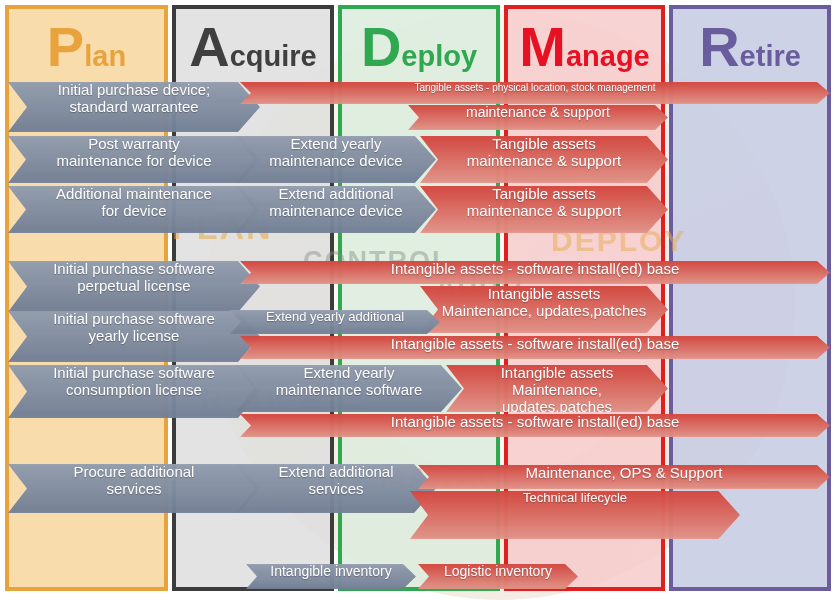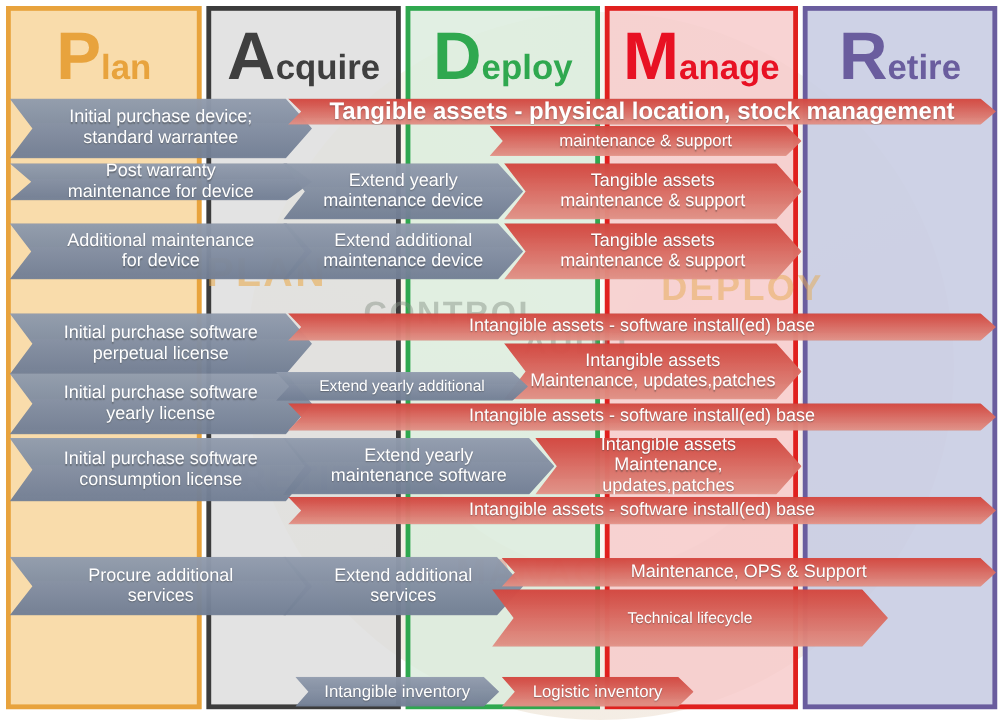--- a/index.html
+++ b/index.html
@@ -18,21 +18,21 @@
   
   .col{position:absolute;top:5px;height:586px;border:4px solid #888;box-sizing:border-box;}
   .col-header{position:absolute;top:6px;left:0;right:0;text-align:center;font-weight:bold;white-space:nowrap;}
   .col-header .big{font-size:56px;line-height:64px;}
   .col-header .small{font-size:29px;letter-spacing:0px;}
 
   
   .wm{position:absolute;font-weight:bold;white-space:nowrap;letter-spacing:2px;}
 
   
-  .arrow{position:absolute;display:flex;align-items:center;justify-content:center;
+  .arrow{position:absolute;display:flex;justify-content:center;
     color:#ffffff;text-align:center;line-height:1.12;white-space:pre-line;
     text-shadow:0 1px 1px rgba(60,60,60,.45);
     filter:drop-shadow(0 0 1px rgba(70,70,70,.85));}
   .arrow.gray{background:linear-gradient(180deg,rgba(152,163,182,.90),rgba(118,132,156,.88));}
   .arrow.red{background:linear-gradient(180deg,rgba(219,71,63,.93),rgba(240,154,142,.88));}
   .arrow span{padding:0 18px;}
 
   
   #branding{position:absolute;right:6px;bottom:6px;font-size:17px;font-weight:bold;color:#ffffff;
     text-shadow:-1px -1px 1px rgba(60,60,90,.8),1px 1px 1px rgba(60,60,90,.8),0 2px 2px rgba(40,40,60,.8);}
@@ -66,23 +66,23 @@
       <div class="wm" style="left: 303px; top: 246px; font-size: 27px; color: rgba(130, 142, 130, 0.45);">CONTROL</div>
       <div class="wm" style="left: 436px; top: 231px; font-size: 27px; color: rgba(130, 142, 130, 0.45); margin-top: 40px;">AUDIT</div>
       <div class="wm" style="left: 551px; top: 224px; font-size: 30px; color: rgba(230, 170, 80, 0.5);">DEPLOY</div>
       <div class="wm" style="left: 200px; top: 383px; font-size: 30px; color: rgba(185, 185, 185, 0.6);">RETIRE</div>
       <div class="wm" style="left: 380px; top: 461px; font-size: 30px; color: rgba(222, 140, 130, 0.5);">MANAGE</div>
     </div>
 
   <div id="arrow-layer">
       <div class="arrow gray" style="left: 8px; top: 82px; width: 252px; height: 50px; font-size: 15px; clip-path: polygon(0px 0px, calc(100% - 22px) 0px, 100% 50%, calc(100% - 22px) 100%, 0px 100%, 19px 50%);"><span>Initial purchase device;
 standard warrantee</span></div>
-      <div class="arrow red" style="left: 240px; top: 82px; width: 590px; height: 22px; font-size: 20px; clip-path: polygon(0px 0px, calc(100% - 13px) 0px, 100% 50%, calc(100% - 13px) 100%, 0px 100%, 11px 50%); font-weight: bold;"><span>Tangible assets - physical location, stock management</span></div>
+      <div class="arrow red" style="left: 240px; top: 82px; width: 590px; height: 22px; font-size: 10px; clip-path: polygon(0px 0px, calc(100% - 13px) 0px, 100% 50%, calc(100% - 13px) 100%, 0px 100%, 11px 50%);"><span>Tangible assets - physical location, stock management</span></div>
       <div class="arrow red" style="left: 408px; top: 105px; width: 260px; height: 25px; font-size: 14px; clip-path: polygon(0px 0px, calc(100% - 13px) 0px, 100% 50%, calc(100% - 13px) 100%, 0px 100%, 11px 50%);"><span>maintenance &amp; support</span></div>
-      <div class="arrow gray" style="left: 8px; top: 136px; width: 252px; height: 31px; font-size: 15px; clip-path: polygon(0px 0px, calc(100% - 21.15px) 0px, 100% 50%, calc(100% - 21.15px) 100%, 0px 100%, 18px 50%);"><span>Post warranty
+      <div class="arrow gray" style="left: 8px; top: 136px; width: 252px; height: 47px; font-size: 15px; clip-path: polygon(0px 0px, calc(100% - 21.15px) 0px, 100% 50%, calc(100% - 21.15px) 100%, 0px 100%, 18px 50%);"><span>Post warranty
 maintenance for device</span></div>
       <div class="arrow gray" style="left: 236px; top: 136px; width: 200px; height: 47px; font-size: 15px; clip-path: polygon(0px 0px, calc(100% - 21.15px) 0px, 100% 50%, calc(100% - 21.15px) 100%, 0px 100%, 18px 50%);"><span>Extend yearly
 maintenance device</span></div>
       <div class="arrow red" style="left: 420px; top: 136px; width: 248px; height: 47px; font-size: 15px; clip-path: polygon(0px 0px, calc(100% - 21.15px) 0px, 100% 50%, calc(100% - 21.15px) 100%, 0px 100%, 18px 50%);"><span>Tangible assets
 maintenance &amp; support</span></div>
       <div class="arrow gray" style="left: 8px; top: 186px; width: 252px; height: 47px; font-size: 15px; clip-path: polygon(0px 0px, calc(100% - 21.15px) 0px, 100% 50%, calc(100% - 21.15px) 100%, 0px 100%, 18px 50%);"><span>Additional maintenance
 for device</span></div>
       <div class="arrow gray" style="left: 236px; top: 186px; width: 200px; height: 47px; font-size: 15px; clip-path: polygon(0px 0px, calc(100% - 21.15px) 0px, 100% 50%, calc(100% - 21.15px) 100%, 0px 100%, 18px 50%);"><span>Extend additional
 maintenance device</span></div>
       <div class="arrow red" style="left: 420px; top: 186px; width: 248px; height: 47px; font-size: 15px; clip-path: polygon(0px 0px, calc(100% - 21.15px) 0px, 100% 50%, calc(100% - 21.15px) 100%, 0px 100%, 18px 50%);"><span>Tangible assets

